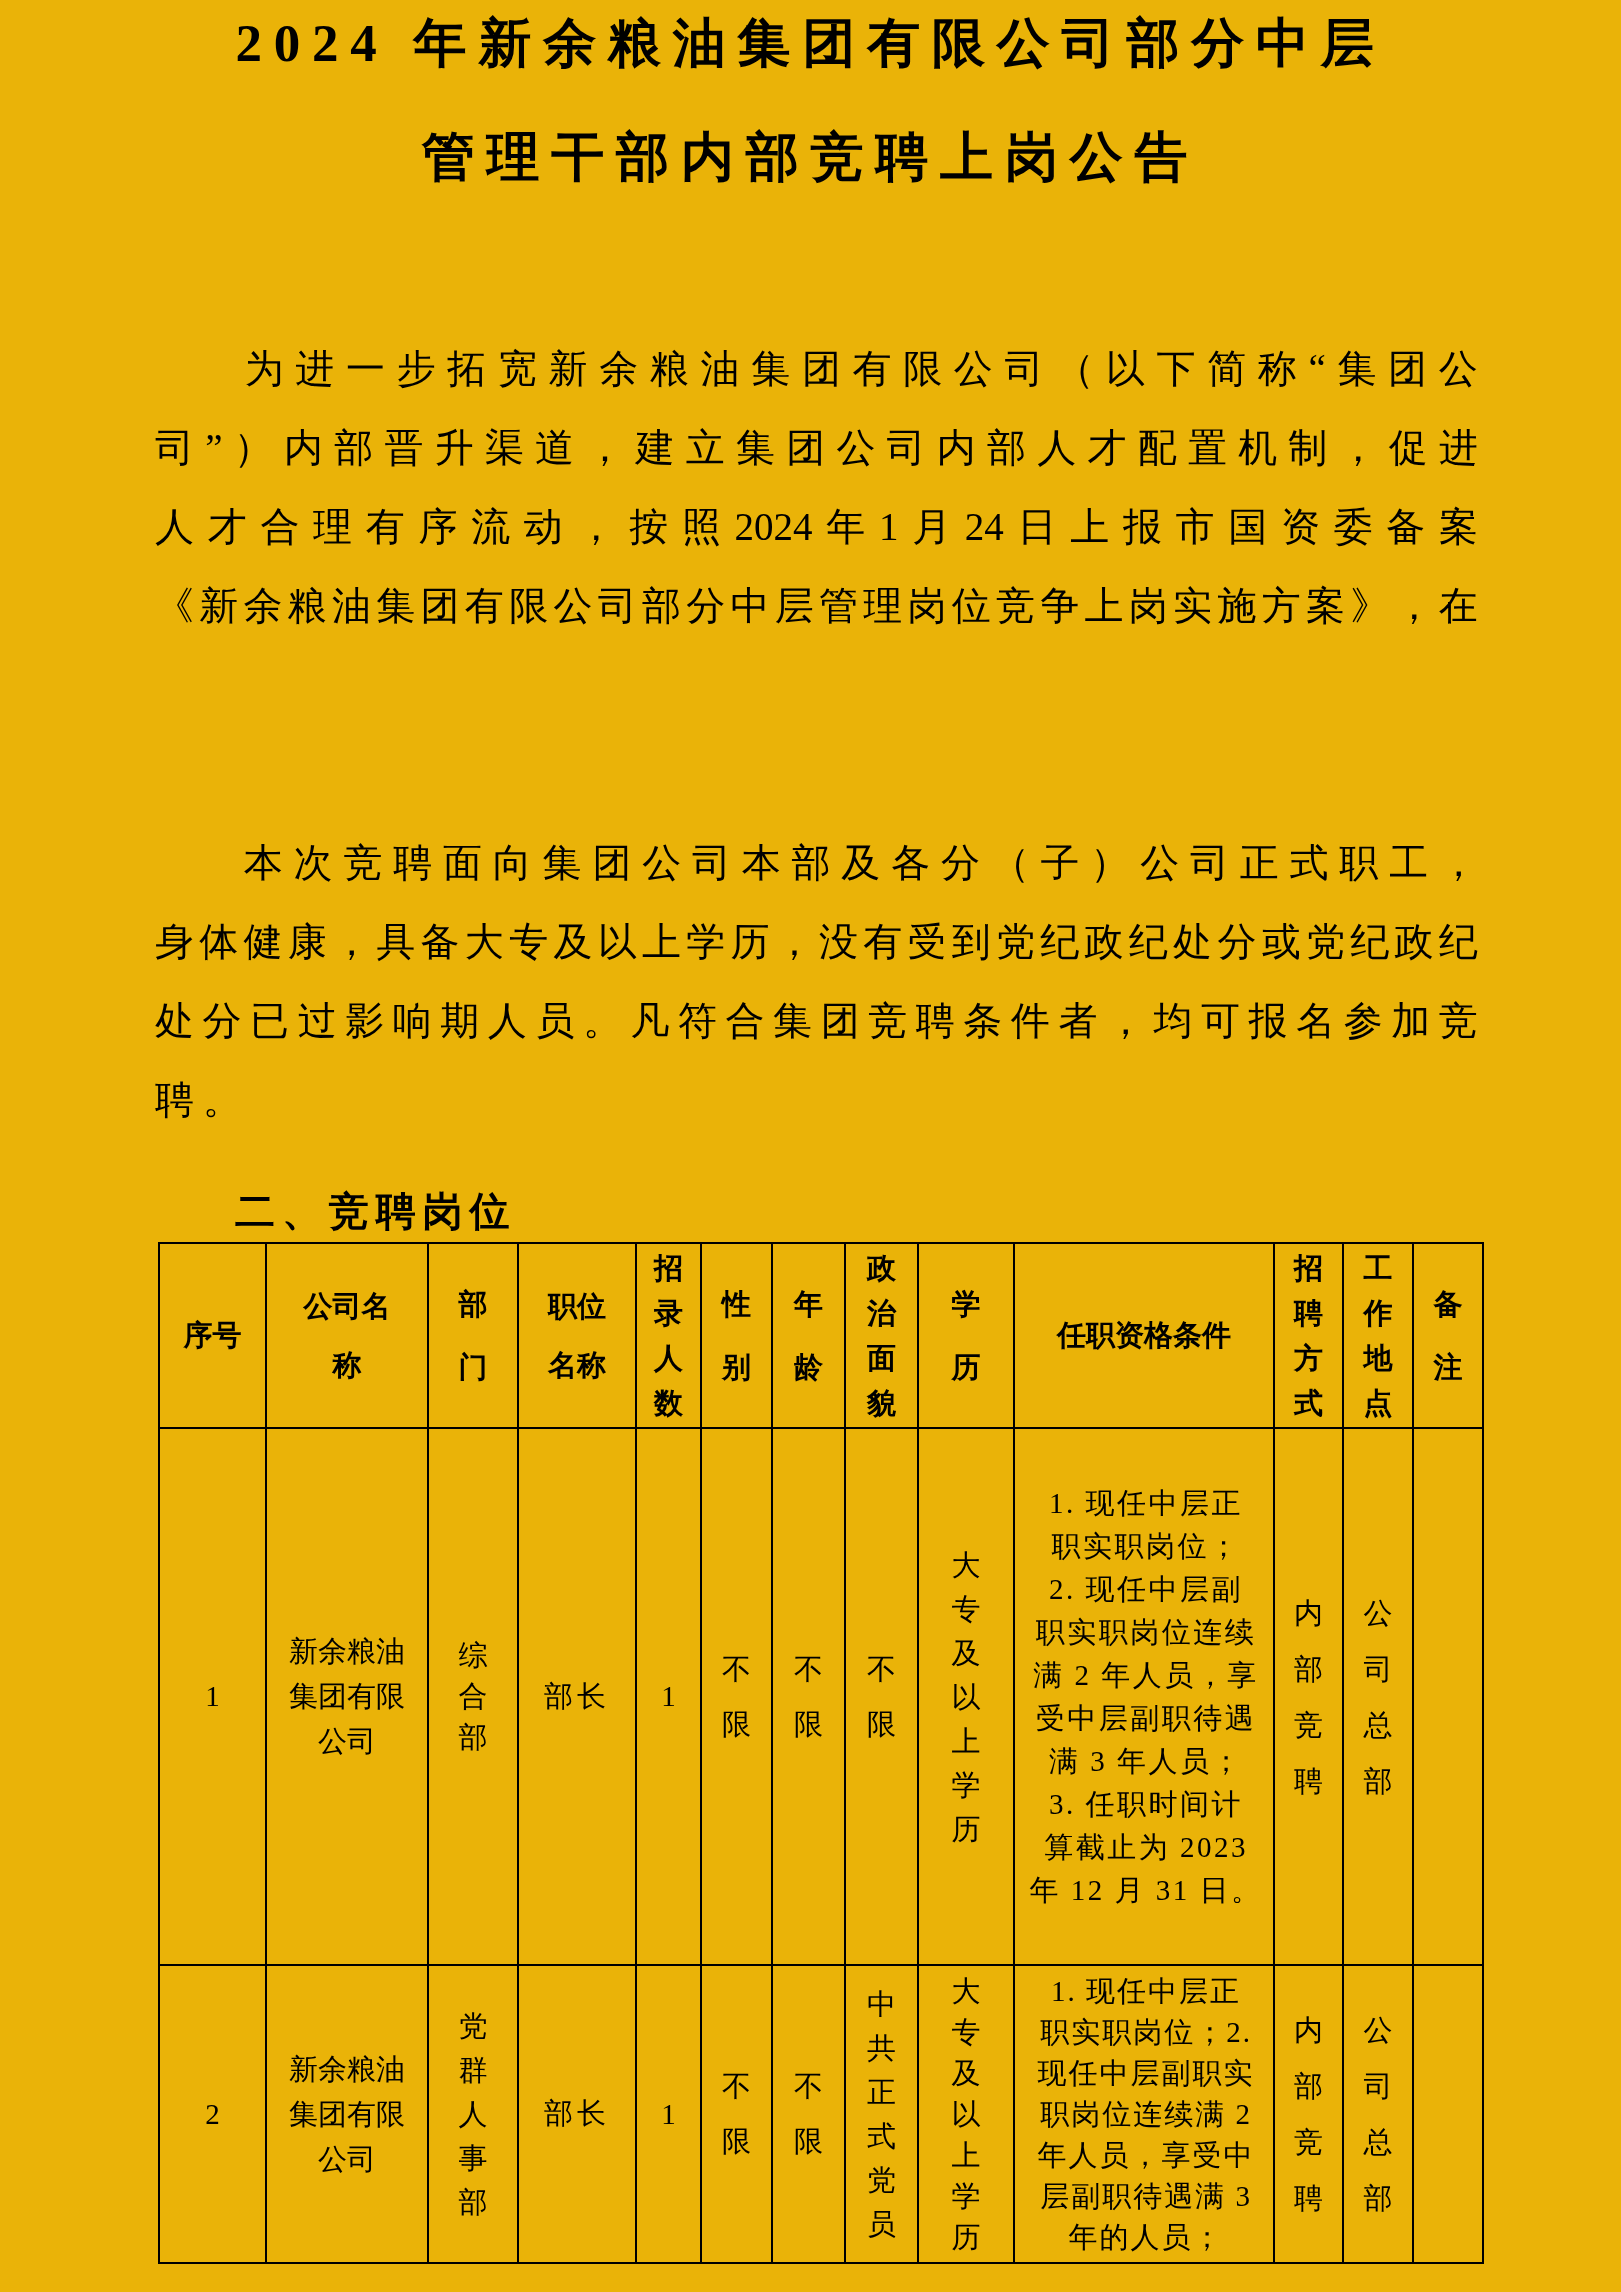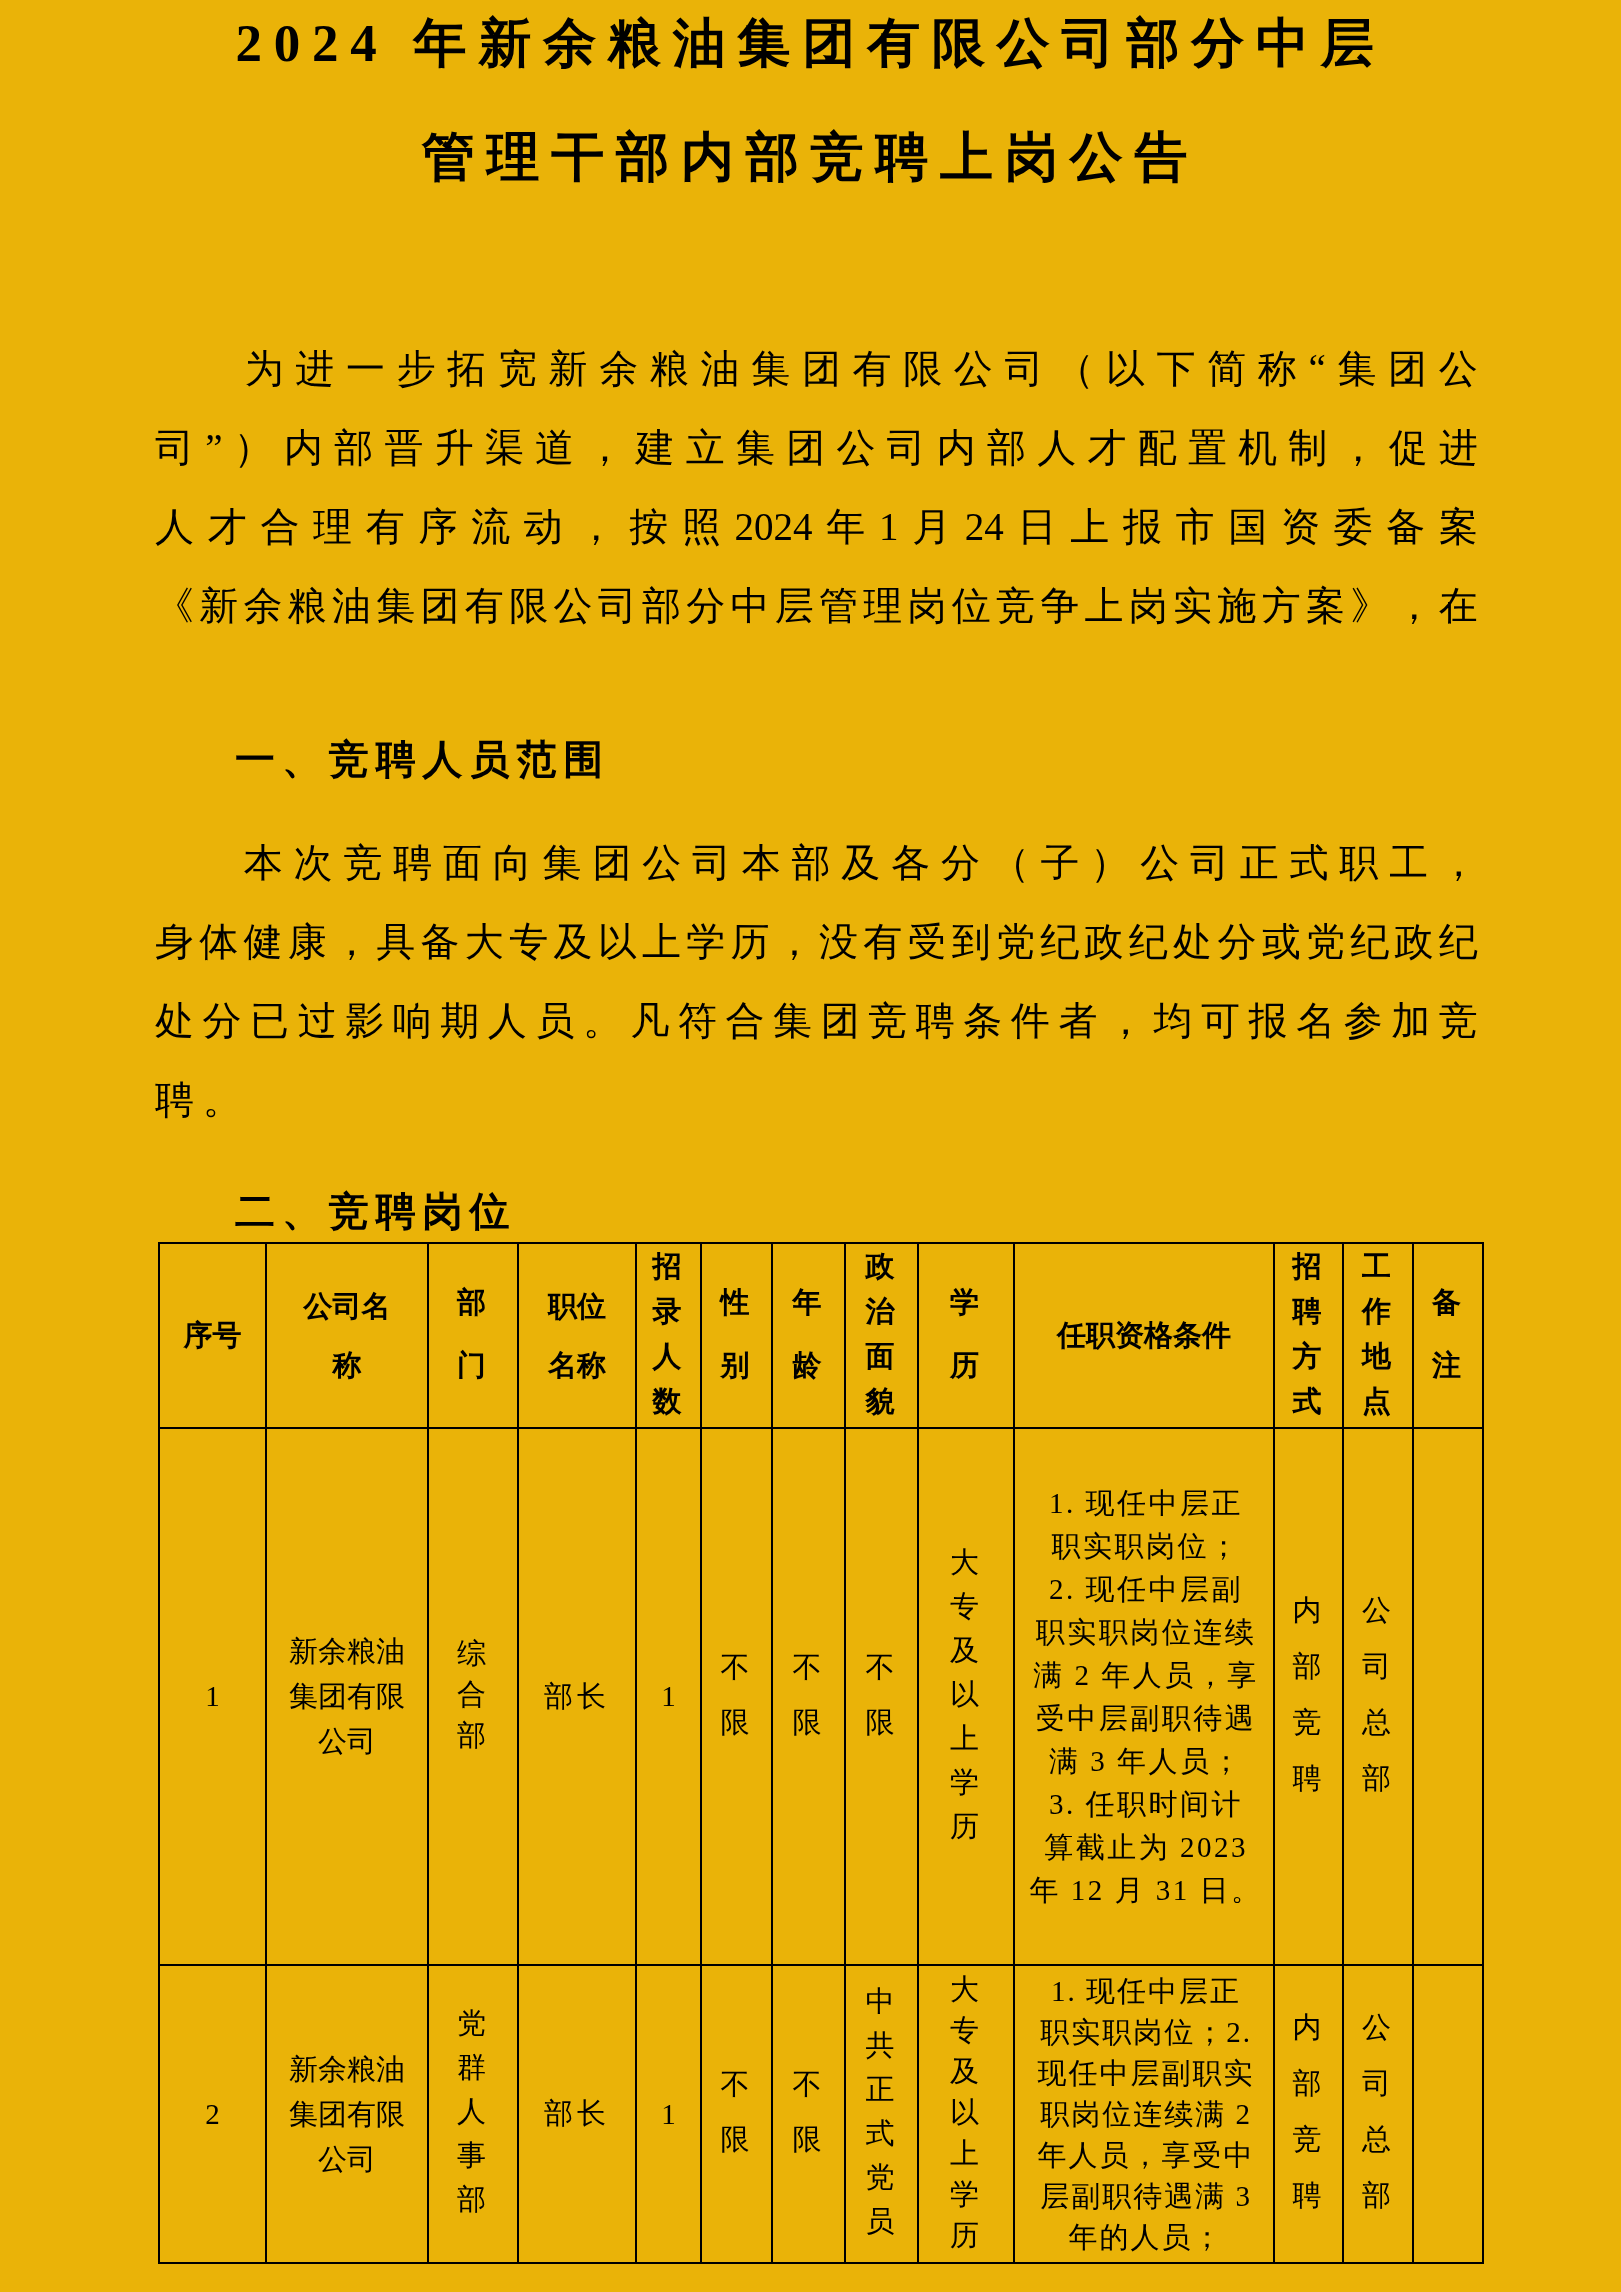--- a/index.html
+++ b/index.html
@@ -36,21 +36,21 @@
   }
   table.jobs th,table.jobs td{
     border:2px solid #000;padding:0;text-align:center;vertical-align:middle;
     font-weight:normal;overflow:hidden;
   }
   tr.thead{height:185px;}
   tr.thead th{font-family:"Liberation Sans","DejaVu Sans",sans-serif;font-weight:700;}
   tr.r1{height:537px;}
   tr.r2{height:298px;}
   
-  .v{width:1.1em;margin:0 auto;word-break:break-all;text-align:left;font-family:Liberation Mono, monospace;}
+  .v{width:1.1em;margin:0 auto;word-break:break-all;text-align:center;}
   .wq3{width:3.15em;margin:0 auto;word-break:break-all;text-align:center;line-height:59px;}
   .wq2{width:2.2em;margin:0 auto;word-break:break-all;text-align:center;line-height:59px;}
   .wc{width:4.15em;margin:0 auto;word-break:break-all;text-align:center;line-height:45px;}
   .lh42{line-height:41px;}
   .lh45{line-height:44px;}
   .lh46{line-height:45px;}
   .lh56{line-height:55px;}
   .lh57{line-height:56px;}
   .lh64{line-height:63px;}
   .pos{letter-spacing:3.9px;}
@@ -179,21 +179,20 @@
         <span>实</span>
         <span>施</span>
         <span>方</span>
         <span>案</span>
         <span>》</span>
         <span>，</span>
         <span>在</span>
       </div>
     </div>
 
-  <div class="heading h1">一、竞聘人员范围</div>
 
   <div class="para p2">
       <div class="jline">
         <span class="ind"></span>
         <span>本</span>
         <span>次</span>
         <span>竞</span>
         <span>聘</span>
         <span>面</span>
         <span>向</span>

